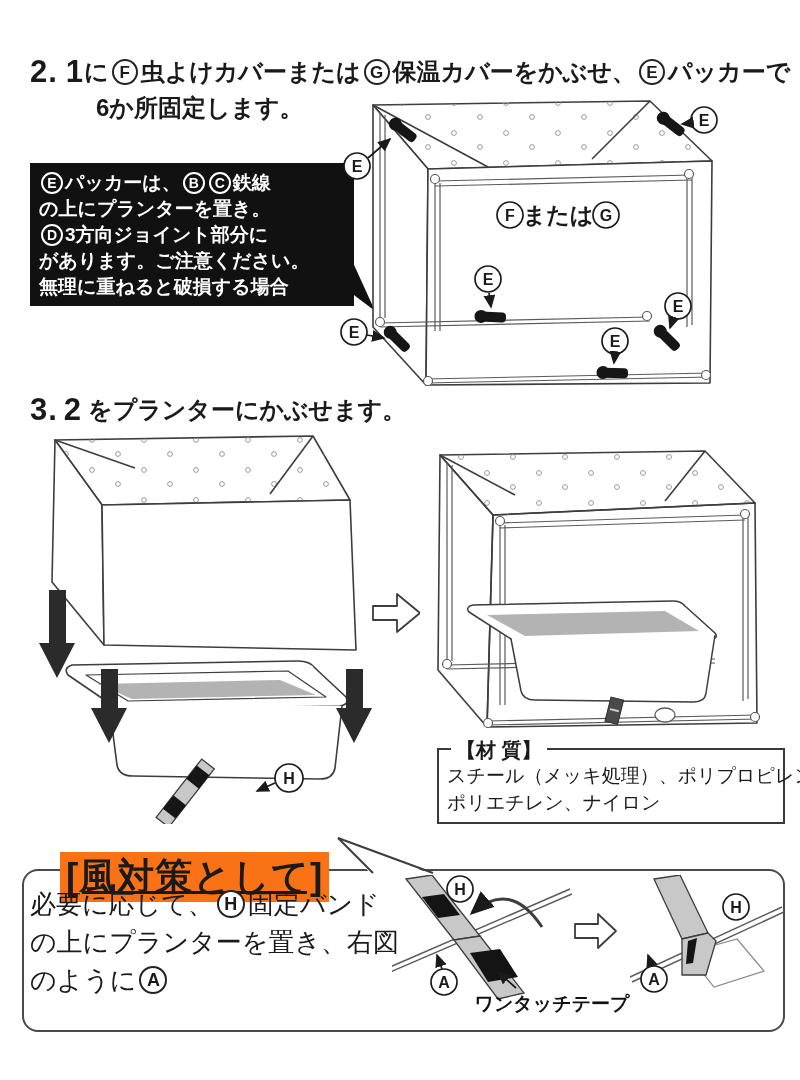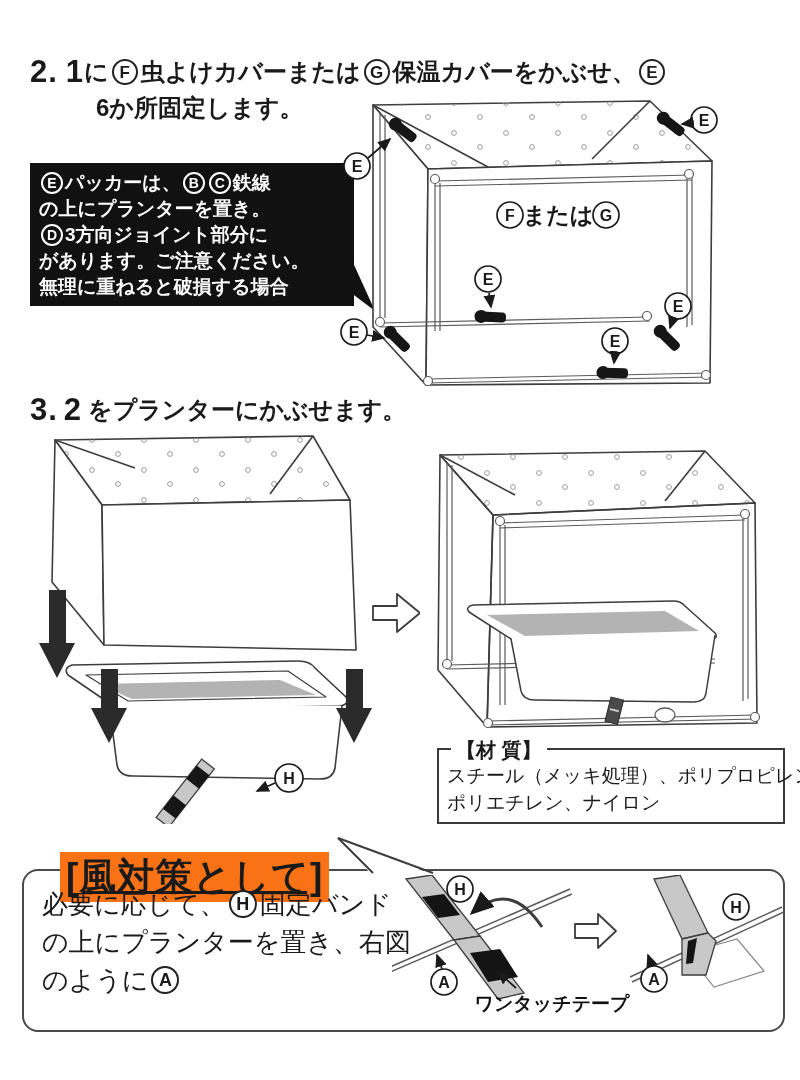--- a/index.html
+++ b/index.html
@@ -40,20 +40,21 @@
 
   <div class="abs step-line" style="left:30px;top:54px;">
     <span class="step-num">2.</span>
     <span class="step-num" style="margin-left:8px;">1</span>
     <span class="step-txt">に</span>
     <span class="badge">F</span>
     <span class="step-txt">虫よけカバーまたは</span>
     <span class="badge">G</span>
     <span class="step-txt">保温カバーをかぶせ、</span>
     <span class="badge">E</span>
+    <span class="step-txt">パッカーで</span>
   </div>
   <div class="abs step-txt" style="left:96px;top:92px;">6か所固定します。</div>
 
   <div id="callout" class="abs" style="left:30px;top:163px;">
     <div class="co-line">
       <span class="badge inv">E</span>
       <span>パッカーは、</span>
       <span class="badge inv">B</span>
       <span class="badge inv">C</span>
       <span> 鉄線</span>
@@ -266,21 +267,21 @@
   </div>
 
   <div id="windbox" class="abs" style="left:22px;top:869px;">
     <span id="wind-title">[風対策として]</span>
 
     <svg class="abs" style="left:262px;top:-36px;" width="160" height="42">
       <polygon points="52,3 148,40 86,40" fill="#ffffff"></polygon>
       <line x1="52" y1="3" x2="87" y2="38" stroke="#3d3d3d" stroke-width="2"></line>
       <line x1="52" y1="3" x2="147" y2="38" stroke="#3d3d3d" stroke-width="2"></line>
     </svg>
-    <div class="abs" style="left:18px;top:14px;">
+    <div class="abs" style="left:6px;top:14px;">
       <div class="wind-line">
         <span>必要に応じて、</span>
         <span class="badge big">H</span>
         <span>固定バンド</span>
       </div>
       <div class="wind-line">の上にプランターを置き、右図</div>
       <div class="wind-line">
         <span>のように</span>
         <span class="badge big">A</span>
       </div>

